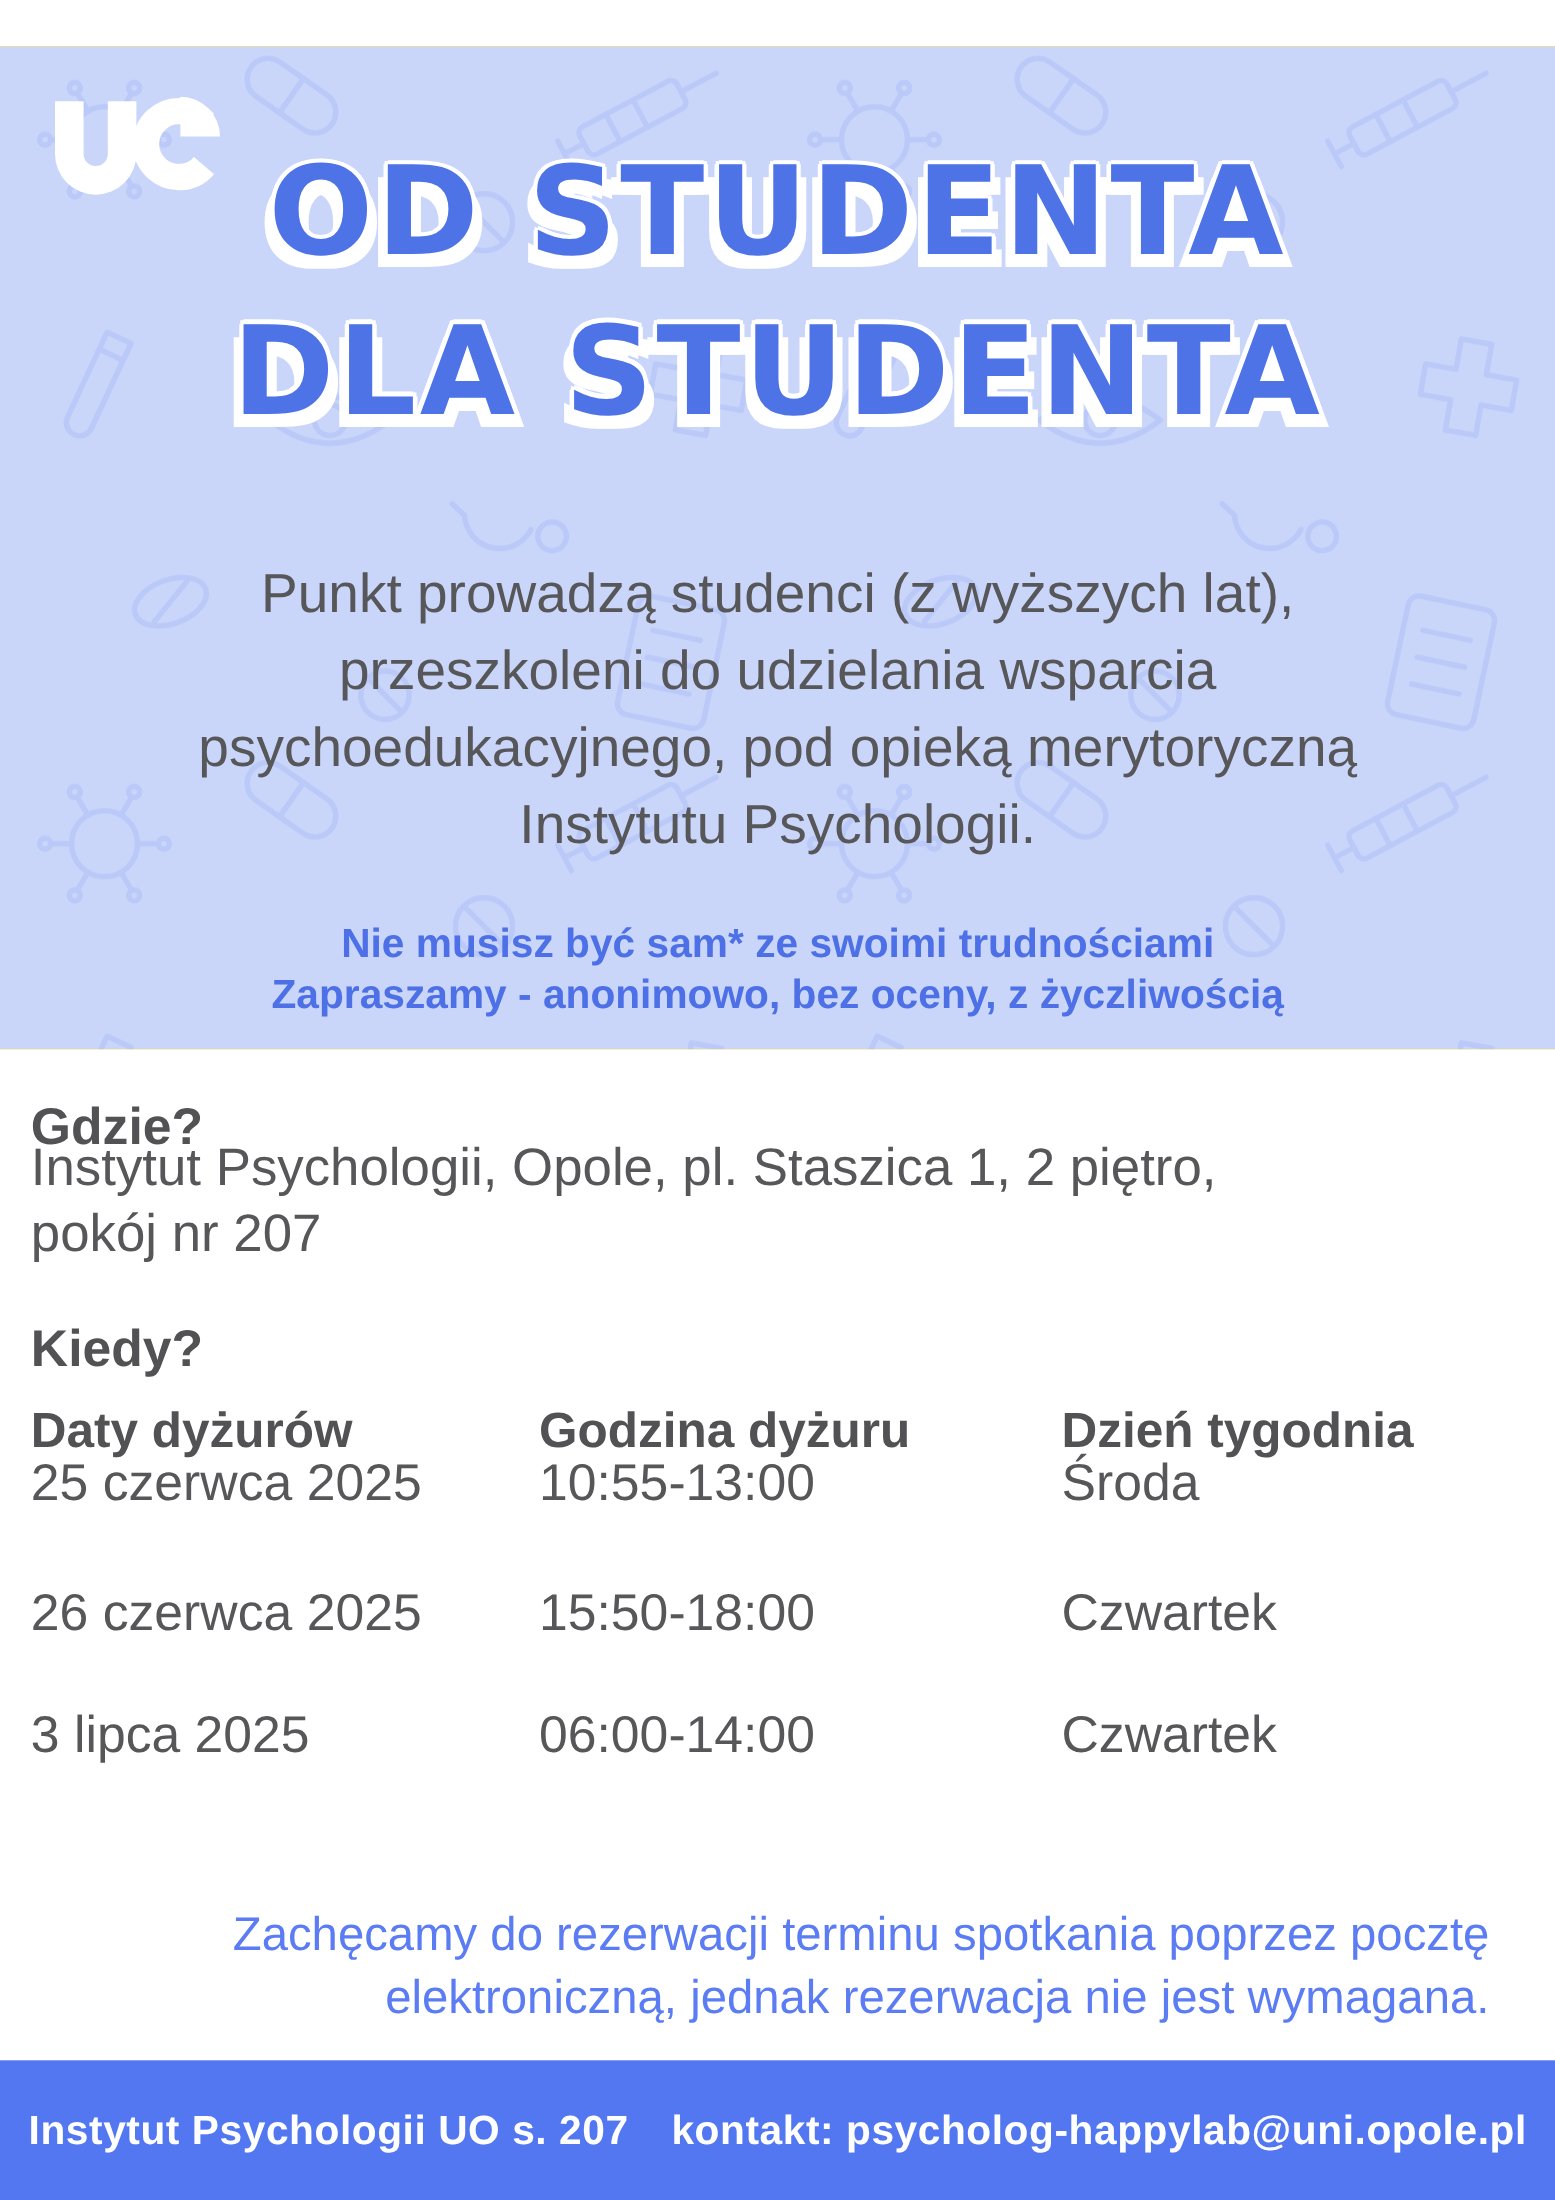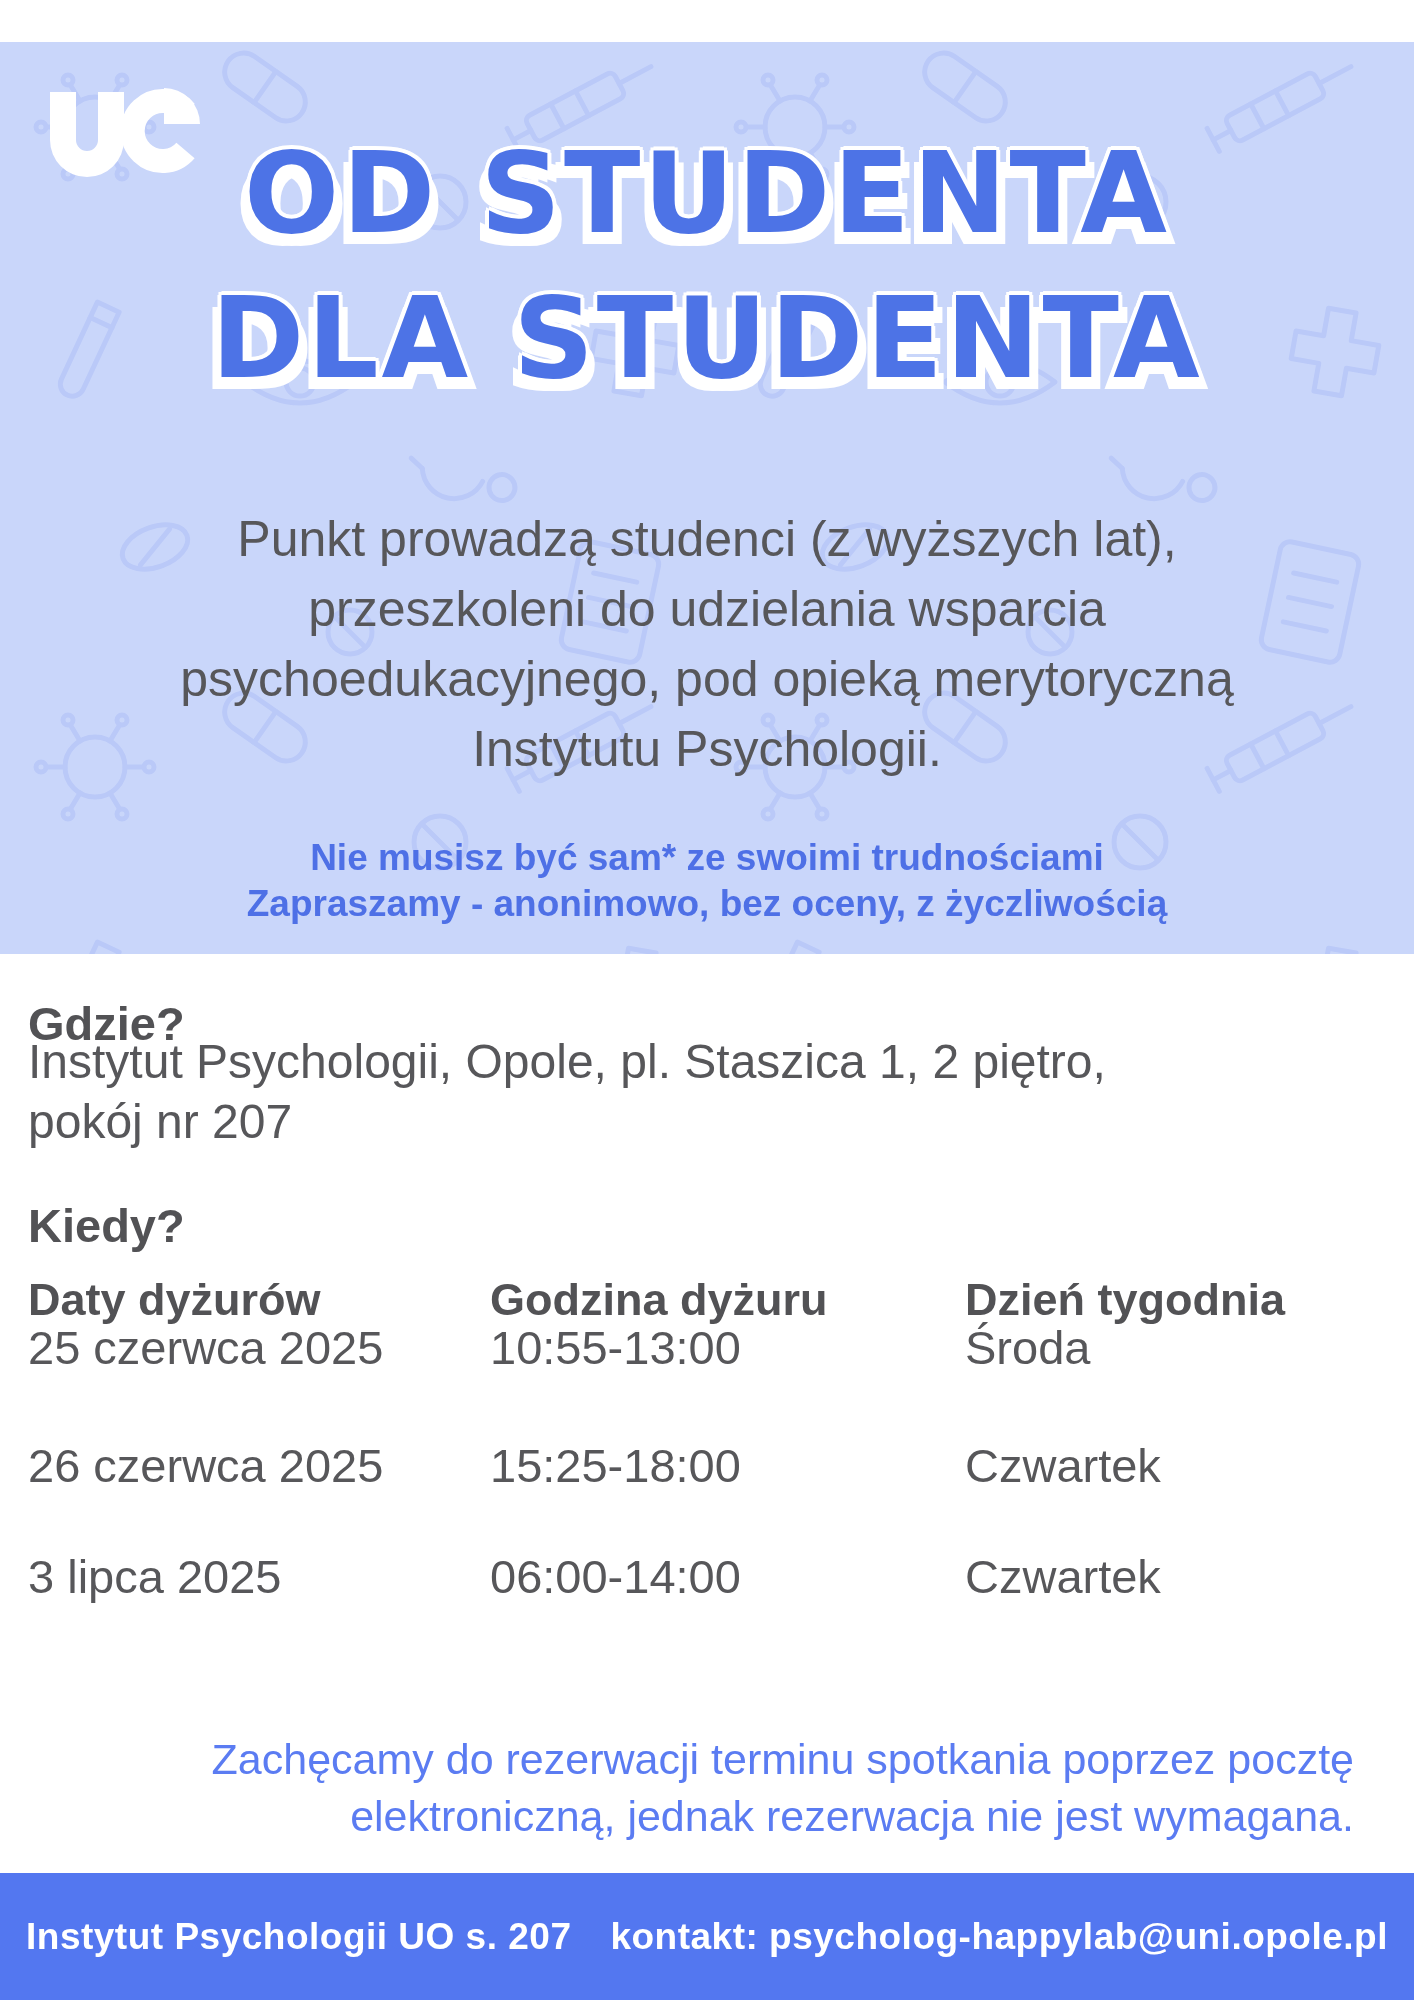--- a/index.html
+++ b/index.html
@@ -169,21 +169,21 @@
     <span class="col-day">Dzień tygodnia</span>
   </div>
 
   <div class="schedule-row row-0">
     <span class="col-date">25 czerwca 2025</span>
     <span class="col-time">10:55-13:00</span>
     <span class="col-day">Środa</span>
   </div>
   <div class="schedule-row row-1">
     <span class="col-date">26 czerwca 2025</span>
-    <span class="col-time">15:25-18:00</span>
+    <span class="col-time">15:50-18:00</span>
     <span class="col-day">Czwartek</span>
   </div>
   <div class="schedule-row row-2">
     <span class="col-date">3 lipca 2025</span>
     <span class="col-time">06:00-14:00</span>
     <span class="col-day">Czwartek</span>
   </div>
 
   <p class="booking">Zachęcamy do rezerwacji terminu spotkania poprzez pocztę elektroniczną, jednak rezerwacja nie jest wymagana.</p>
 

